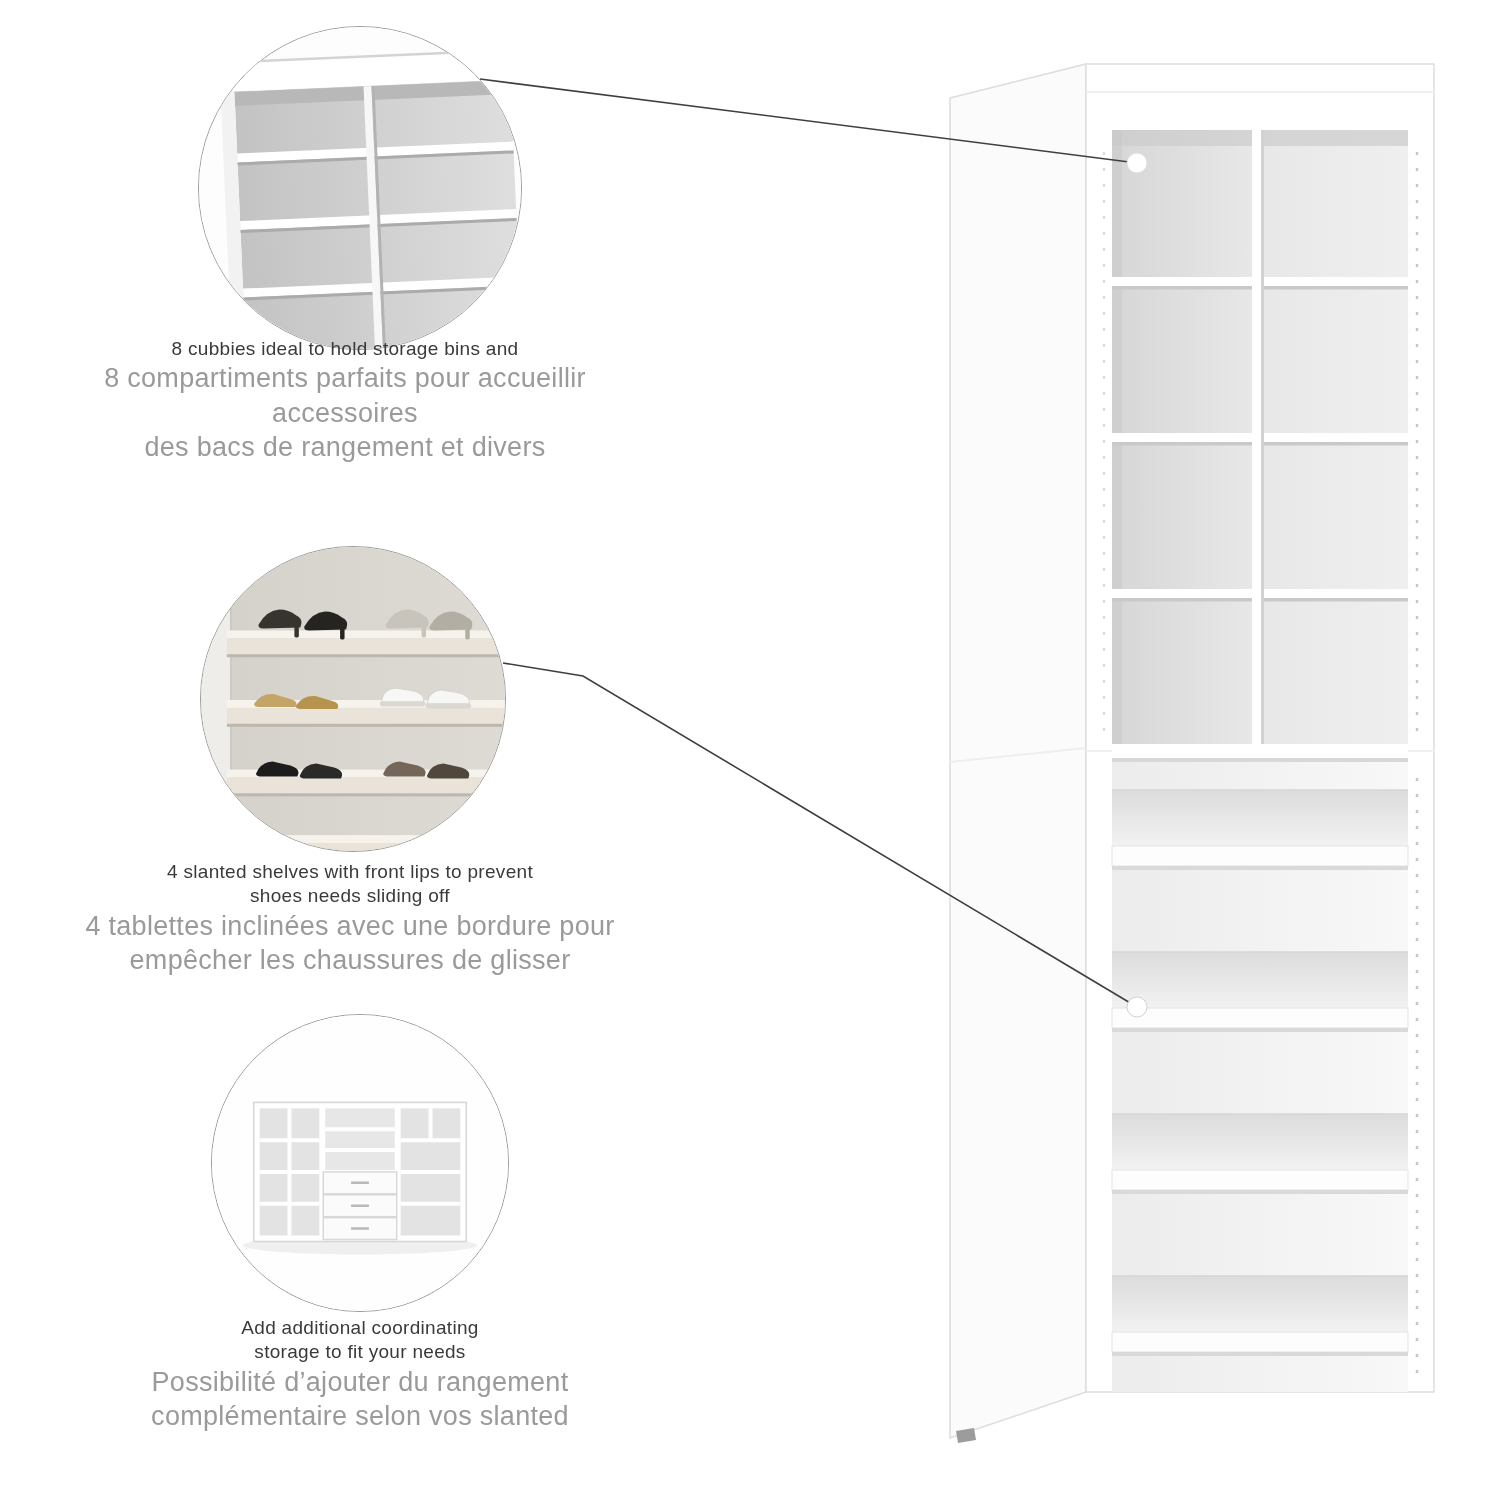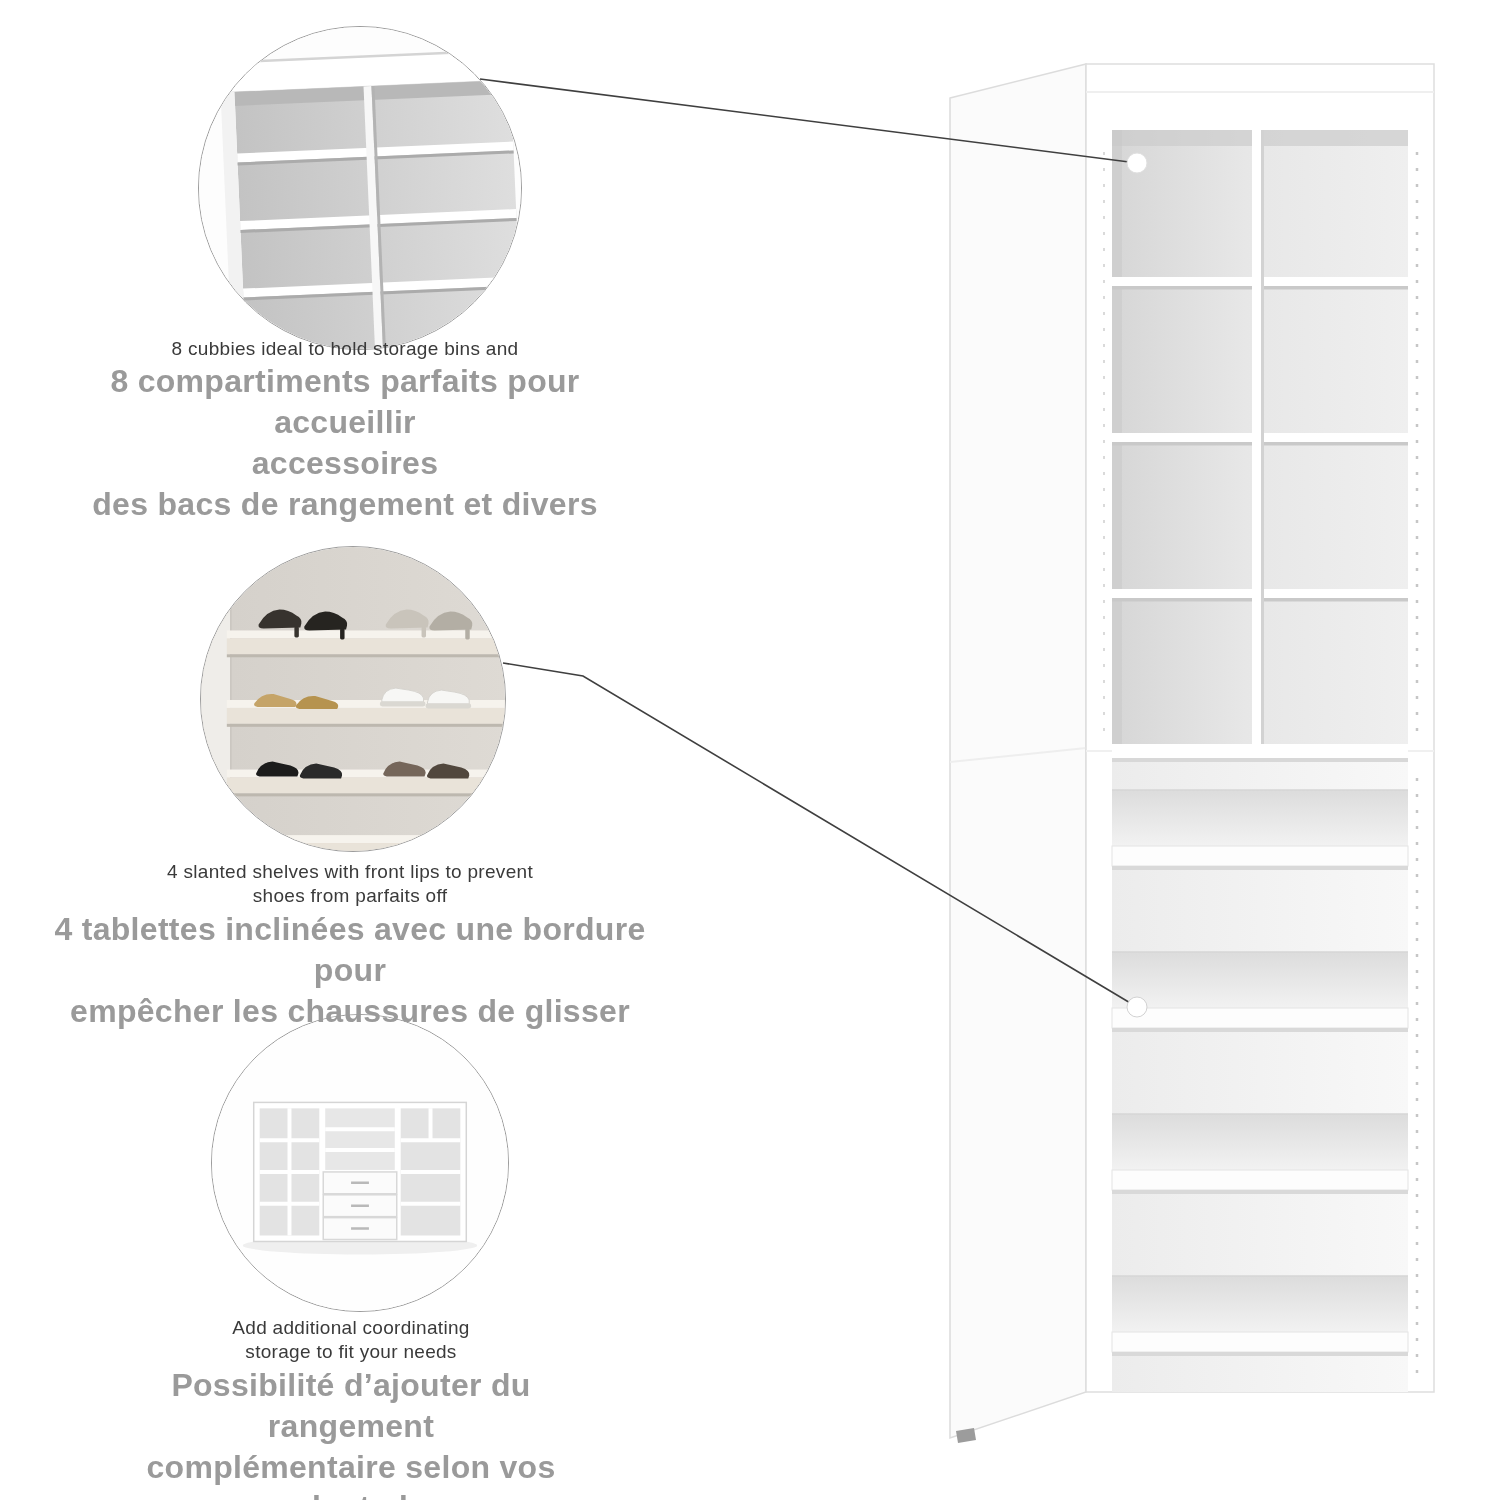--- a/index.html
+++ b/index.html
@@ -17,29 +17,29 @@
     border-radius: 50%;
     border: 1.5px solid #9b9b9b;
     overflow: hidden;
     background: #ffffff;
   }
   .callout-circle svg { display: block; width: 100%; height: 100%; }
 
   .caption { position: absolute; text-align: center; }
   .cap-line { display: block; }
   .en { color: #3a3a3a; font-size: 19px; line-height: 1.28; letter-spacing: 0.3px; }
-  .fr { color: #9a9a9a; font-size: 32px; line-height: 1.28; letter-spacing: 0.3px; font-weight: bold; }
+  .fr { color: #9a9a9a; font-size: 27px; line-height: 1.28; letter-spacing: 0.3px; }
 
   .c1 { left: 198px; top: 26px;  width: 324px; height: 324px; }
   .c2 { left: 200px; top: 546px; width: 306px; height: 306px; }
   .c3 { left: 211px; top: 1014px; width: 298px; height: 298px; }
 
   .cap1 { left: 45px; top: 337px;  width: 600px; }
   .cap2 { left: 20px; top: 860px;  width: 660px; }
-  .cap3 { left: 101px; top: 1316px; width: 500px; }
+  .cap3 { left: 110px; top: 1316px; width: 500px; }
 </style>
 </head>
 <body>
 
 <div class="canvas">
 
   <svg class="art" viewBox="0 0 1500 1500" aria-hidden="true">
     <defs>
       <linearGradient id="gInt" x1="0" x2="1" y1="0" y2="0">
         <stop offset="0" stop-color="#d6d6d6"></stop>
@@ -271,21 +271,21 @@
     <div class="fr">
       <span class="cap-line">8 compartiments parfaits pour accueillir</span>
       <span class="cap-line">accessoires</span>
       <span class="cap-line">des bacs de rangement et divers</span>
     </div>
   </div>
 
   <div class="caption cap2">
     <div class="en">
       <span class="cap-line">4 slanted shelves with front lips to prevent</span>
-      <span class="cap-line">shoes from parfaits off</span>
+      <span class="cap-line">shoes needs sliding off</span>
     </div>
     <div class="fr">
       <span class="cap-line">4 tablettes inclinées avec une bordure pour</span>
       <span class="cap-line">empêcher les chaussures de glisser</span>
     </div>
   </div>
 
   <div class="caption cap3">
     <div class="en">
       <span class="cap-line">Add additional coordinating</span>

